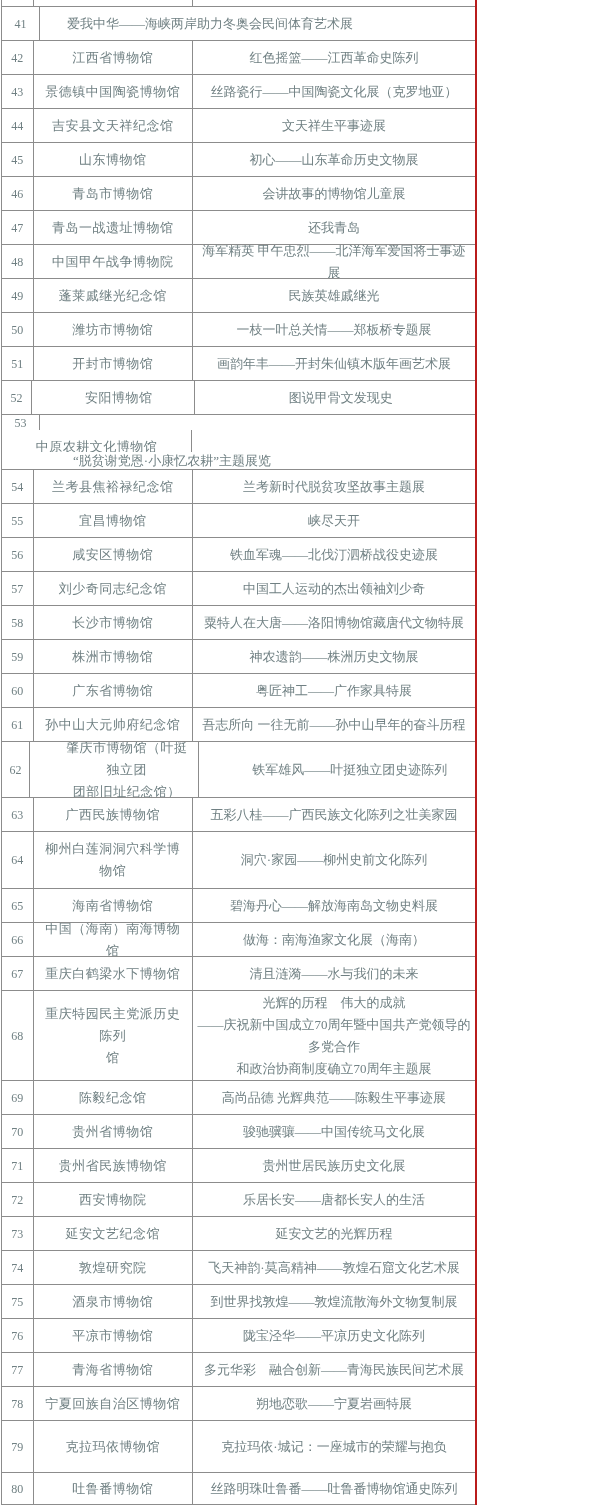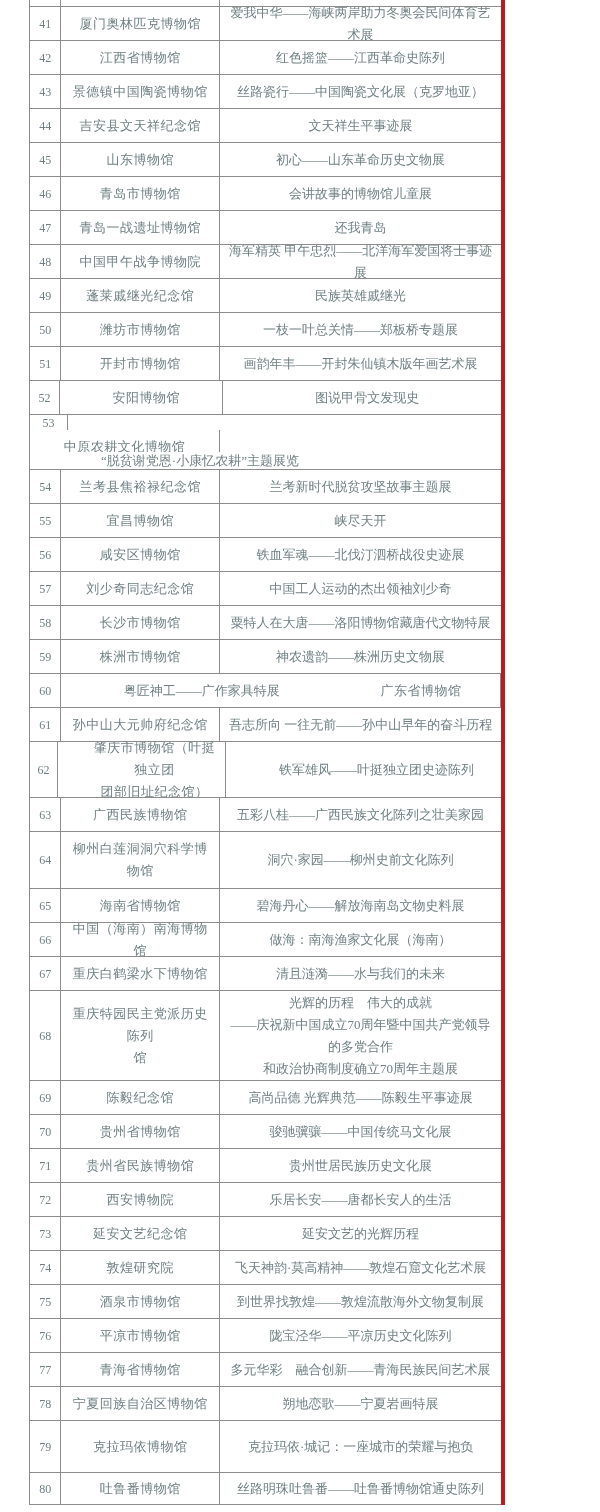--- a/index.html
+++ b/index.html
@@ -4,23 +4,23 @@
 <style>
   html,body{margin:0;padding:0;}
   body{
     width:600px;height:1512px;
     background:#ffffff;
     font-family:"Liberation Serif","DejaVu Serif",serif;
     overflow:hidden;
   }
   .page{position:relative;width:600px;height:1512px;background:#fff;}
   .tbl{
-    position:absolute;left:29px;top:0;width:476px;
+    position:absolute;left:1px;top:0;width:476px;
     border-left:1px solid #8c8c8c;
-    border-right:4px solid #b91c1c;
+    border-right:2px solid #b91c1c;
     box-sizing:border-box;
   }
   .row{display:flex;box-sizing:border-box;border-bottom:1px solid #8c8c8c;}
   .cell{
     box-sizing:border-box;
     display:flex;align-items:center;justify-content:center;
     text-align:center;
     color:#708083;
     font-size:13px;
     line-height:22px;
@@ -42,21 +42,20 @@
   <div class="tbl">
 
     <div class="row sliver" style="height:7px;">
       <div class="cell c1"></div>
       <div class="cell c2"></div>
       <div class="cell c3"></div>
     </div>
 
   <div class="row" style="height: 34px;">
         <div class="cell c1">41</div>
-        <div class="cell c2">厦门奥林匹克博物馆</div>
         <div class="cell c3">爱我中华——海峡两岸助力冬奥会民间体育艺术展</div>
       </div>
       <div class="row" style="height: 34px;">
         <div class="cell c1">42</div>
         <div class="cell c2">江西省博物馆</div>
         <div class="cell c3">红色摇篮——江西革命史陈列</div>
       </div>
       <div class="row" style="height: 34px;">
         <div class="cell c1">43</div>
         <div class="cell c2">景德镇中国陶瓷博物馆</div>
@@ -137,22 +136,22 @@
         <div class="cell c2">长沙市博物馆</div>
         <div class="cell c3">粟特人在大唐——洛阳博物馆藏唐代文物特展</div>
       </div>
       <div class="row" style="height: 34px;">
         <div class="cell c1">59</div>
         <div class="cell c2">株洲市博物馆</div>
         <div class="cell c3">神农遗韵——株洲历史文物展</div>
       </div>
       <div class="row" style="height: 34px;">
         <div class="cell c1">60</div>
+        <div class="cell c2">广东省博物馆</div>
         <div class="cell c3">粤匠神工——广作家具特展</div>
-        <div class="cell c2">广东省博物馆</div>
       </div>
       <div class="row" style="height: 34px;">
         <div class="cell c1">61</div>
         <div class="cell c2">孙中山大元帅府纪念馆</div>
         <div class="cell c3">吾志所向 一往无前——孙中山早年的奋斗历程</div>
       </div>
       <div class="row" style="height: 56px; gap: 26px;">
         <div class="cell c1">62</div>
         <div class="cell c2">肇庆市博物馆（叶挺独立团
 团部旧址纪念馆）</div>

